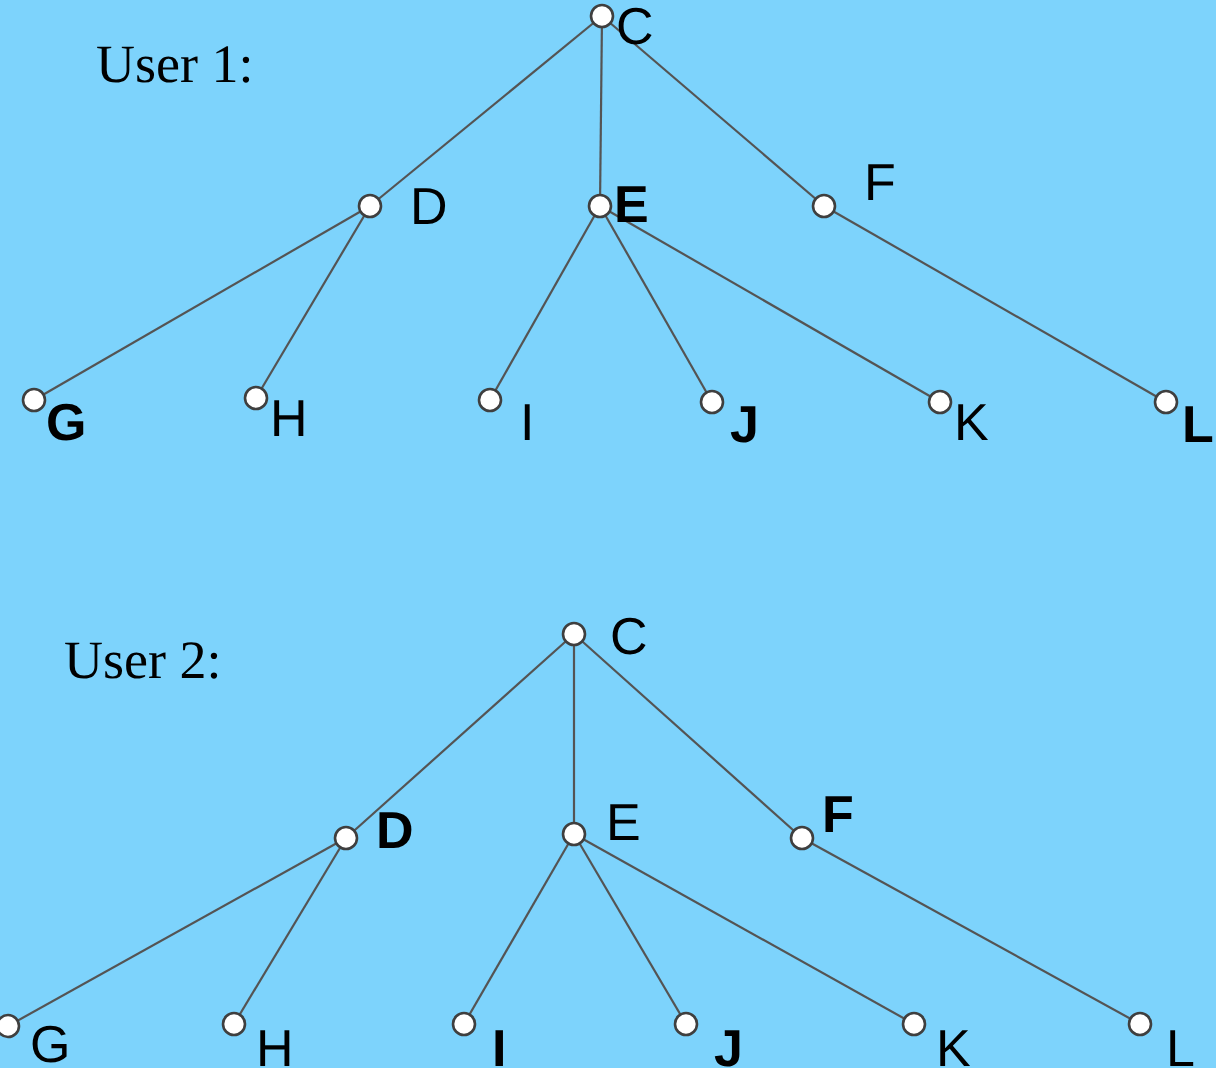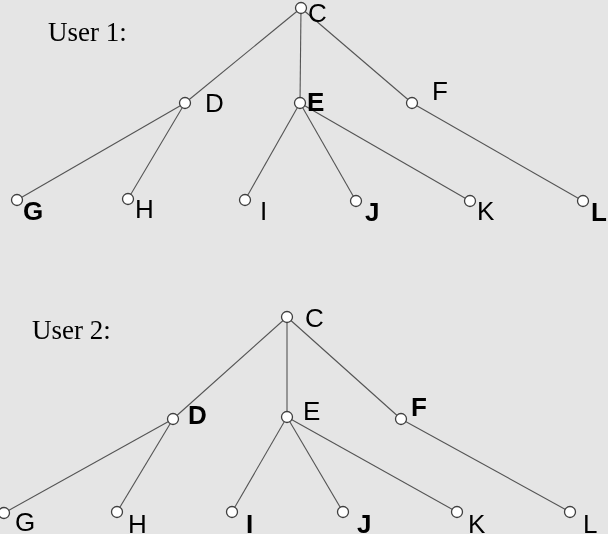--- a/index.html
+++ b/index.html
@@ -4,21 +4,21 @@
 <style>
   html, body {
     margin: 0;
     padding: 0;
     background: #ffffff;
   }
   .stage {
     position: relative;
     width: 608px;
     height: 534px;
-    background: #e5e5e5;
+    background: #7dd3fc;
     overflow: hidden;
   }
   svg { display: block; }
   .edge {
     stroke: #545454;
     stroke-width: 1.1;
   }
   .node-circle {
     fill: #ffffff;
     stroke: #3f3f3f;

